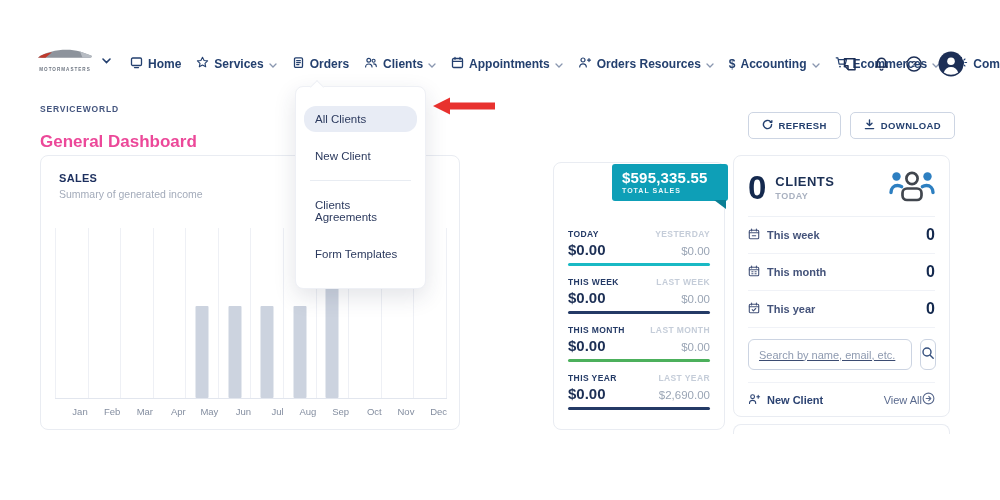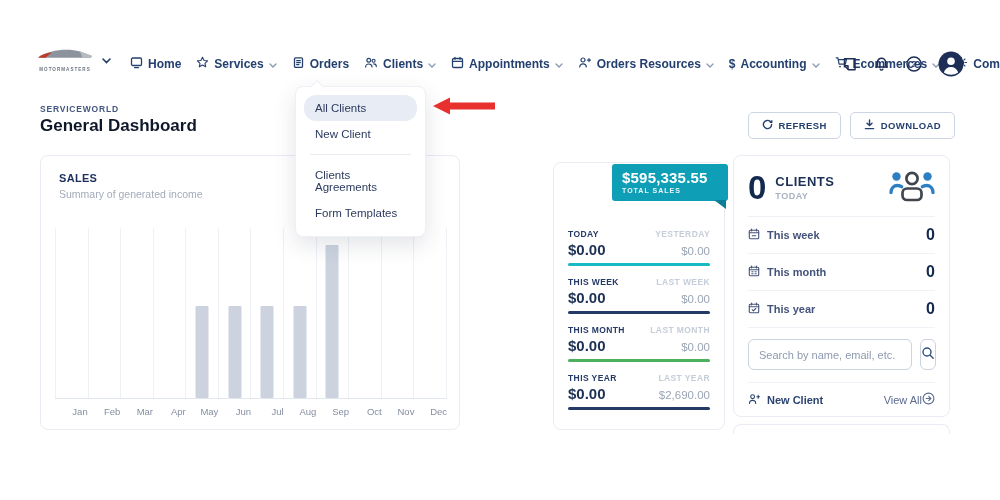--- a/index.html
+++ b/index.html
@@ -13,21 +13,21 @@
   .logo-block { display:flex; flex-direction:column; align-items:center; }
   .logo-name { font-size:4.6px; font-weight:bold; letter-spacing:1px; color:#6e7682; margin-top:1px; }
   .nav-menu { position:absolute; left:130px; top:0; height:38px; display:flex; align-items:center; gap:15px; }
   .nav-item { display:flex; align-items:center; gap:5px; font-size:12px; font-weight:bold; color:#24406f; cursor:pointer; white-space:nowrap; }
   .nav-item .dollar { font-size:12px; font-weight:bold; color:#24406f; }
   .nav-right { position:absolute; right:36px; top:0; height:38px; display:flex; align-items:center; gap:15px; }
   .nav-right .ric { cursor:pointer; display:flex; align-items:center; }
 
   
   .breadcrumb { position:absolute; left:40px; top:104px; font-size:8.5px; font-weight:bold; letter-spacing:.8px; color:#44557e; }
-  .page-title { position:absolute; left:40px; top:116px; font-size:17px; font-weight:bold; color:#0f172a;text-align:center; }
+  .page-title { position:absolute; left:40px; top:132px; font-size:17px; font-weight:bold; color:#ec4899;text-align:center; }
   .header-actions { position:absolute; right:45px; top:112px; display:flex; gap:9px;padding-left:34px; }
   .btn { display:flex; align-items:center; gap:6px; height:27px; padding:0 13px; background:#fff; border:1px solid #cdd5e3; border-radius:5px; font-size:9.5px; font-weight:bold; letter-spacing:.4px; color:#24406f; cursor:pointer; }
 
   
   .card { position:absolute; background:#fff; border:1px solid #e9ecf2; border-radius:8px; }
   .sales-card { left:40px; top:155px; width:420px; height:275px; }
   .sales-title { position:absolute; left:18px; top:16px; font-size:11px; font-weight:bold; letter-spacing:.3px; color:#1c2f5e; }
   .sales-sub { position:absolute; left:18px; top:32px; font-size:10.5px; color:#a3abba; }
 
   .chart { position:absolute; left:14px; right:12px; top:72px; bottom:6px; display:flex; flex-direction:column; }
@@ -59,32 +59,32 @@
   .clients-head { display:flex; align-items:center; padding-bottom:10px; border-bottom:1px solid #eef1f6; }
   .clients-count { font-size:33px; font-weight:bold; color:#14294e; line-height:.9; }
   .clients-head-mid { margin-left:9px; }
   .clients-title { font-size:13px; font-weight:bold; letter-spacing:.5px; color:#1c3055; }
   .clients-today { font-size:9px; font-weight:bold; letter-spacing:.5px; color:#a9b1c0; margin-top:2px; }
   .clients-head .group-ic { margin-left:auto; }
   .client-row { height:37px; display:flex; align-items:center; justify-content:space-between; border-bottom:1px solid #f0f2f7; }
   .client-row-label { display:flex; align-items:center; gap:7px; font-size:11px; font-weight:bold; color:#44537a; }
   .client-row-value { font-size:16px; font-weight:bold; color:#14294e; }
   .search-row { display:flex; gap:8px; margin-top:11px; padding-bottom:12px; border-bottom:1px solid #f0f2f7; }
-  .search-input { flex:1; height:31px; border:1px solid #ccd4e2; border-radius:6px; padding:0 10px; font-size:11px; color:#3c4c72; font-family:"Liberation Sans",sans-serif; outline:none; }
+  .search-input { flex:1; height:31px; border:1px solid #ccd4e2; border-radius:6px; padding:0 10px; font-size:11px; color:#3c4c72; font-family:"Liberation Sans",sans-serif; outline:none;text-decoration:underline; }
   .search-input::placeholder { color:#8e9ab0; }
   .search-btn { width:36px; height:31px; border:1px solid #ccd4e2; border-radius:6px; background:#fff; display:flex; align-items:center; justify-content:center; cursor:pointer; }
   .clients-footer { display:flex; align-items:center; justify-content:space-between; margin-top:9px; }
   .new-client { display:flex; align-items:center; gap:6px; font-size:11px; font-weight:bold; color:#2c4372; cursor:pointer; }
   .view-all { display:flex; align-items:center; font-size:11px; color:#5a6a8e; cursor:pointer; }
   .next-card-sliver { left:733px; top:424px; width:217px; height:10px; border-bottom:none; border-radius:8px 8px 0 0; }
 
   
   .dropdown { position:absolute; left:295px; top:86px; width:131px; background:#fff; border:1px solid #eef0f5; border-radius:8px; box-shadow:0 8px 22px rgba(35,48,80,.13); z-index:40; padding:8px 0 10px; }
   .dropdown::before { content:""; position:absolute; top:-5px; left:16px; width:9px; height:9px; background:#fff; transform:rotate(45deg); border-left:1px solid #eef0f5; border-top:1px solid #eef0f5; }
-  .dd-item { font-size:11.5px; color:#2c3a5e; padding:7px 11px; margin:0 8px; cursor:pointer; border-radius:12px; }
+  .dd-item { font-size:11.5px; color:#2c3a5e; padding:7px 11px; margin:11px 8px; cursor:pointer; border-radius:12px; }
   .dd-item.active { background:#e8ecf5; }
   .dd-divider { height:1px; background:#e8ecf2; margin:7px 14px; }
 
   
   .red-arrow { position:absolute; left:433px; top:97px; z-index:50; }
 </style>
 </head>
 <body>
 
 <div class="page">

